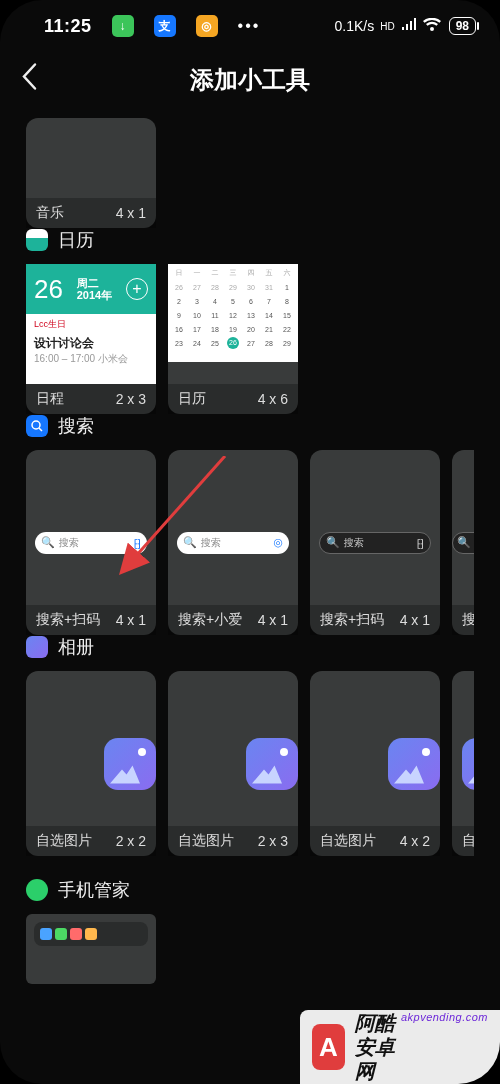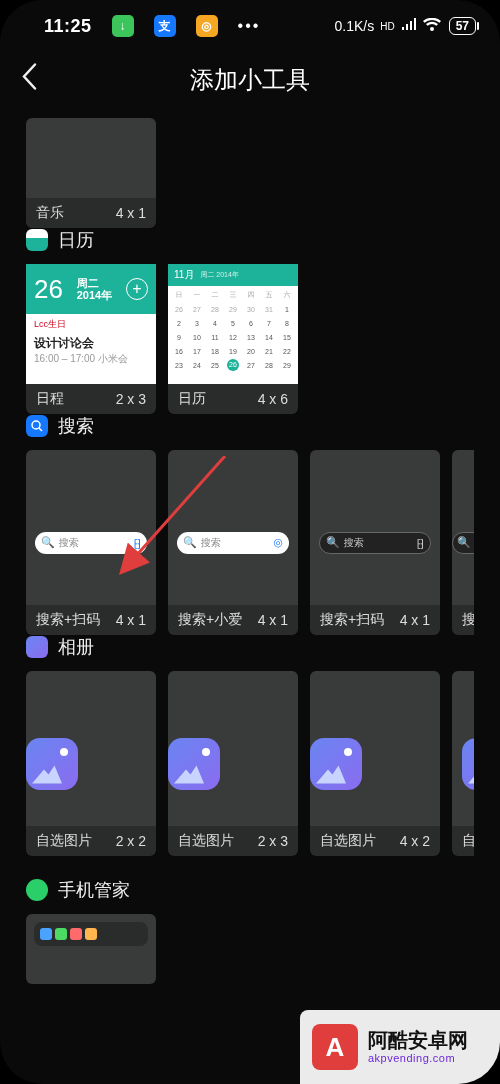--- a/index.html
+++ b/index.html
@@ -43,35 +43,35 @@
     padding: 1px 6px; font-size: 12px; font-weight: 600;
     position: relative; margin-left: 2px;
   }
   .battery::after { content:""; position:absolute; right:-4px; top:4px; width:2px; height:8px; background:#fff; border-radius:1px; }
 
   .nav-header {
     display: flex; align-items: center; justify-content: center;
     position: relative; height: 64px; margin-top: 6px;
   }
   .back-btn { position: absolute; left: 20px; top: 50%; transform: translateY(-50%); font-size: 28px; color: #eee; cursor: pointer; }
-  .title { font-size: 24px; font-weight: 400; color: #fff; }
+  .title { font-size: 24px; font-weight: 700; color: #fff; }
 
   .content { padding: 0 26px; }
 
   .section { }
   .section-header { display: flex; align-items: center; gap: 10px; font-size: 18px; color: #eee; margin-bottom: 12px; }
   .section-icon { width: 22px; height: 22px; border-radius: 6px; display: inline-block; }
   .si-cal { background: linear-gradient(#fff 40%, #1db39a 40%); }
   .si-search { background: #1677ff; display:flex; align-items:center; justify-content:center; }
   .si-album { background: linear-gradient(135deg,#6a85f1,#8a6cf0); }
   .si-guard { background: #2bcf6a; border-radius:50%; }
 
   .row { display: flex; gap: 12px; overflow: hidden; }
 
-  .widget-card { background: #393b3b; border-radius: 6px; position: relative; flex: 0 0 auto; }
+  .widget-card { background: #393b3b; border-radius: 12px; position: relative; flex: 0 0 auto; }
   .widget-footer { position: absolute; left: 0; right: 0; bottom: 0; height: 30px; display: flex; justify-content: space-between; align-items: center; padding: 0 10px; font-size: 14px; color: #ddd; background: rgba(0,0,0,0.25); }
 
   
   .music-card { width: 130px; height: 110px; }
 
   
   .cal-card-a { width: 130px; height: 150px; padding: 0; }
   .cal-card-b { width: 130px; height: 150px; padding: 0; }
   .cal-a-top { background:#1db39a; height:50px; display:flex; align-items:center; justify-content:space-between; padding:0 8px; color:#fff; }
   .cal-a-top .day { font-size:26px; font-weight:400; }
@@ -93,21 +93,21 @@
     background:#fff; height:22px; width:86%; border-radius:12px;
     display:flex; align-items:center; padding:0 6px; gap:4px;
     font-size:10px; color:#888;
   }
   .search-bar.dark { background:#222; border:1px solid #666; color:#ccc; }
   .search-bar .mag { color:#1677ff; font-size:11px; }
   .search-bar .label { flex:1; }
   .search-bar .right { font-size:11px; }
 
   
-  .album-card { width: 130px; height: 185px; display:flex; align-items:center; justify-content:flex-start; }
+  .album-card { width: 130px; height: 185px; display:flex; align-items:center; justify-content:flex-end; }
   .album-thumb {
     width:52px; height:52px; border-radius:14px;
     background: linear-gradient(135deg,#6a85f1,#8a6cf0);
     position:relative;
   }
   .album-thumb::before {
     content:""; position:absolute; right:10px; top:10px; width:8px; height:8px; background:#fff; border-radius:50%;
   }
   .album-thumb::after {
     content:""; position:absolute; left:6px; bottom:6px; width:30px; height:20px;
@@ -132,21 +132,21 @@
     background:rgba(255,255,255,0.92); color:#111;
     border-top-left-radius:8px;
     display:flex; align-items:center; gap:10px; padding:0 12px;
     font-size:20px; font-weight:700;
   }
   .brand .logo {
     width:46px; height:46px; background:#e03d3d; border-radius:8px;
     display:flex; align-items:center; justify-content:center; color:#fff; font-size:26px; font-weight:900;
   }
   .brand .site { font-size:11px; font-weight:400; color:#6d28d9; letter-spacing:0.5px; text-align:left; }
-  .brand .col { display:flex; flex-direction:column; line-height:1.2; }
+  .brand .col { display:flex; flex-direction:row; line-height:1.2;font-style:italic; }
   .search-card.partial .search-bar { padding-left:4px; }
 </style>
 </head>
 <body>
 
 <div class="phone-frame">
 
   <div class="status-bar">
     <div class="status-left">
       <span class="status-time">11:25</span>
@@ -162,21 +162,21 @@
         <svg width="16" height="14" viewBox="0 0 16 14">
             <path d="M1 12h2V9H1zM5 12h2V6H5zM9 12h2V3H9zM13 12h2V0h-2z" fill="#fff"></path>
           </svg>
       </span>
       <span>
         <svg width="18" height="14" viewBox="0 0 18 14">
             <path d="M9 13a2 2 0 100-4 2 2 0 000 4zM3 6a10 10 0 0112 0l-1.5 1.7a7.5 7.5 0 00-9 0zM0 3a14 14 0 0118 0l-1.5 1.7A11.5 11.5 0 001.5 4.7z" fill="#fff"></path>
           </svg>
       </span>
       <span class="battery">
-        <span>57</span>
+        <span>98</span>
       </span>
     </div>
   </div>
 
   <div class="nav-header">
     <span class="back-btn">
       <svg width="20" height="28" viewBox="0 0 20 28">
           <path d="M15 2 L4 14 L15 26" stroke="#eee" stroke-width="2.5" fill="none" stroke-linecap="round"></path>
         </svg>
     </span>
@@ -215,24 +215,20 @@
             <div class="event-title">设计讨论会</div>
             <div class="event-time">16:00 – 17:00  小米会</div>
           </div>
           <div class="widget-footer">
             <span>日程</span>
             <span>2 x 3</span>
           </div>
         </div>
 
         <div class="widget-card cal-card-b">
-          <div class="cal-b-top">
-            <span>11月</span>
-            <span style="font-size:7px;opacity:.8;">周二 2014年</span>
-          </div>
           <div class="cal-b-grid">
             <span class="h">日</span>
               <span class="h">一</span>
               <span class="h">二</span>
               <span class="h">三</span>
               <span class="h">四</span>
               <span class="h">五</span>
               <span class="h">六</span>
             <span class="h">26</span>
               <span class="h">27</span>

